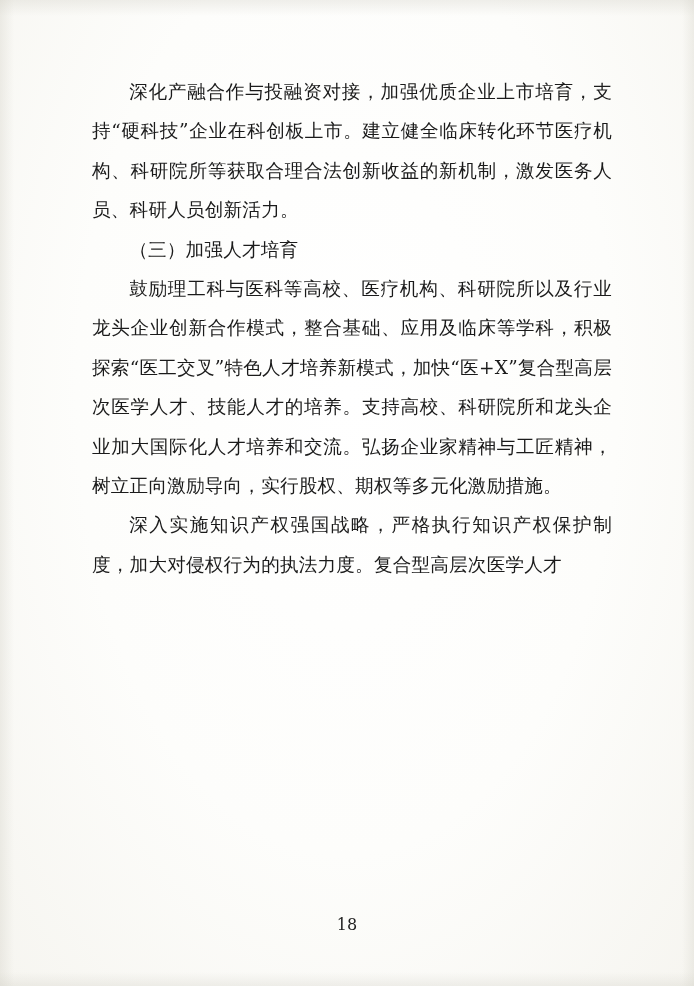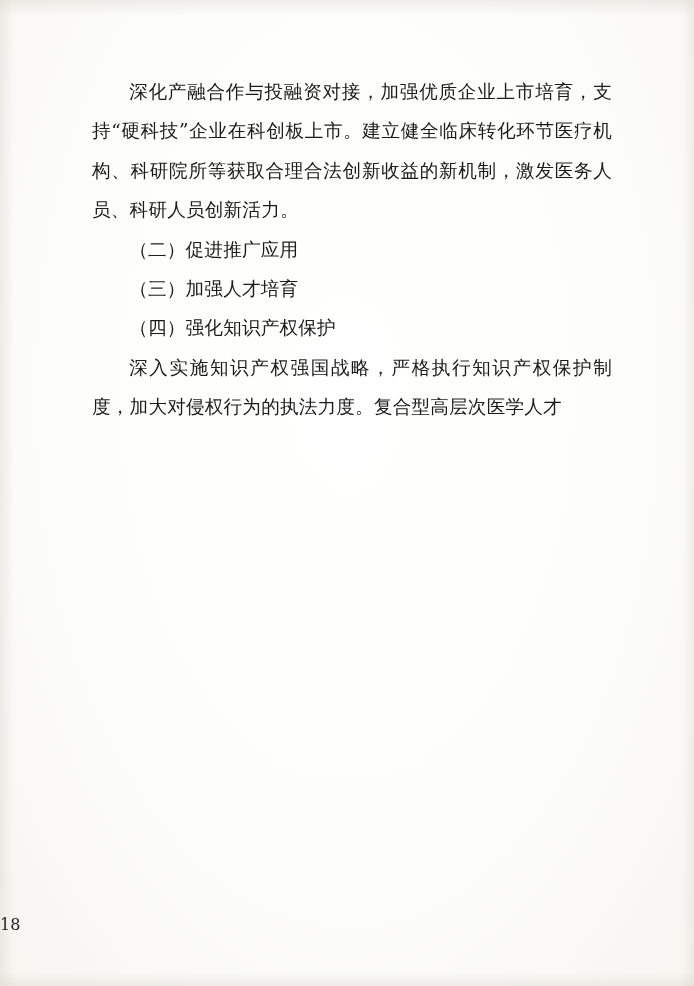--- a/index.html
+++ b/index.html
@@ -51,34 +51,33 @@
     white-space: normal;
   }
   .para.heading {
     text-indent: 2em;
   }
   .page-number {
     position: absolute;
     left: 0;
     right: 0;
     top: 915px;
-    text-align: left;
+    text-align: center;
     font-size: 16px;
     color: #1f1f1f;
     font-family: "DejaVu Serif", serif;
   }
 </style>
 </head>
 <body>
 
 <div class="page">
 
   <div class="body-text">
     <p class="para">深化产融合作与投融资对接，加强优质企业上市培育，支持“硬科技”企业在科创板上市。建立健全临床转化环节医疗机构、科研院所等获取合理合法创新收益的新机制，激发医务人员、科研人员创新活力。</p>
-    <p class="para heading">（二）促进推广应用</p>
     <p class="para heading">（三）加强人才培育</p>
-    <p class="para heading">（四）强化知识产权保护</p>
+    <p class="para">鼓励理工科与医科等高校、医疗机构、科研院所以及行业龙头企业创新合作模式，整合基础、应用及临床等学科，积极探索“医工交叉”特色人才培养新模式，加快“医+X”复合型高层次医学人才、技能人才的培养。支持高校、科研院所和龙头企业加大国际化人才培养和交流。弘扬企业家精神与工匠精神，树立正向激励导向，实行股权、期权等多元化激励措施。</p>
     <p class="para">深入实施知识产权强国战略，严格执行知识产权保护制度，加大对侵权行为的执法力度。复合型高层次医学人才</p>
   </div>
 
   <div class="page-number">18</div>
 
 </div>
 
 </body></html>

